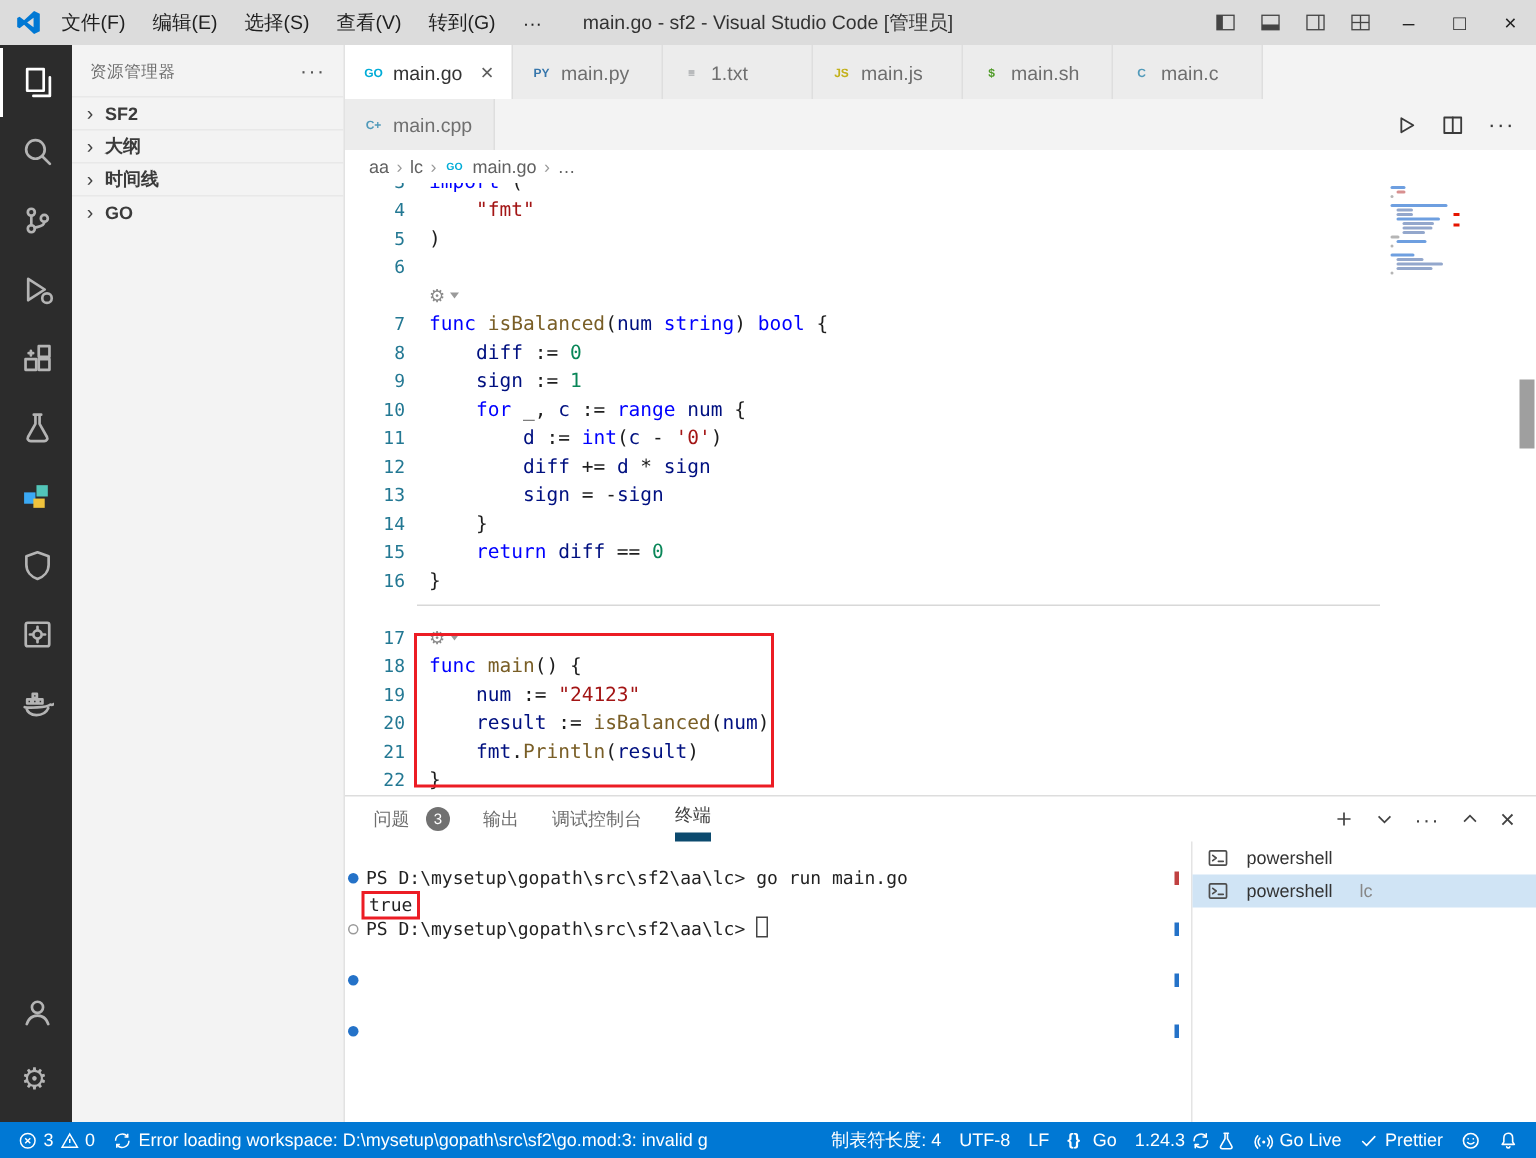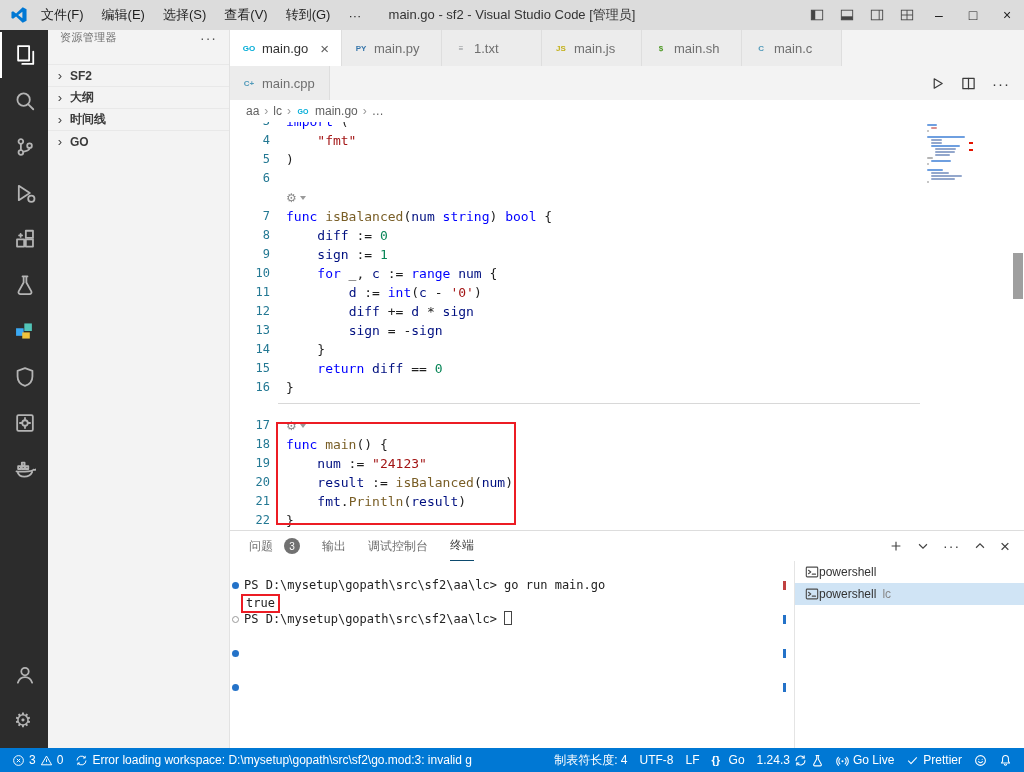--- a/index.html
+++ b/index.html
@@ -21,21 +21,21 @@
   
   .activitybar{position:absolute;left:0;top:30px;bottom:24px;width:48px;background:#2c2c2c;display:flex;flex-direction:column;align-items:stretch;padding-top:2px}
   .ab-item{height:46px;display:flex;align-items:center;justify-content:center;color:#b4b4b4;border-left:2px solid transparent}
   .ab-item .ico{width:22px;height:22px}
   .ab-item.active{color:#fff;border-left:2px solid #fff}
   .ab-bottom{margin-top:auto;margin-bottom:4px}
   .gear-glyph{font-size:20px;line-height:1}
 
   
   .sidebar{position:absolute;left:48px;top:30px;bottom:24px;width:182px;background:#f3f3f3;border-right:1px solid #e2e2e2}
-  .sb-header{height:34px;display:flex;padding:0 12px;font-size:11px;color:#6f6f6f;letter-spacing:.4px}
+  .sb-header{height:34px;display:flex;align-items:center;padding:0 12px;font-size:11px;color:#6f6f6f;letter-spacing:.4px}
   .sb-actions{margin-left:auto;color:#555;font-size:14px;letter-spacing:1px}
   .sb-section{height:22px;display:flex;align-items:center;gap:4px;padding-left:6px;font-size:12px;font-weight:700;color:#3b3b3b;border-top:1px solid #e8e8e8}
   .sb-section .chev{color:#424242;font-size:13px;font-weight:400;width:12px;text-align:center}
 
   
   .main{position:absolute;left:230px;top:30px;right:0;bottom:24px;background:#fff}
   .tabrow{position:absolute;left:0;right:0;display:flex;background:#f3f3f3}
   .tabrow1{top:0;height:36px}
   .tabrow2{top:36px;height:34px}
   .tab{display:flex;align-items:center;gap:6px;padding:0 12px;background:#ececec;color:#6f6f6f;font-size:13px;border-right:1px solid #dedede;min-width:100px}
@@ -61,35 +61,35 @@
   .annotation{position:absolute;left:46px;top:300px;width:240px;height:103px;border:2px solid #ec1c24;pointer-events:none}
   .minimap{position:absolute;top:2px;right:55px;width:44px}
   .mm-bar{height:2px;margin-bottom:1px;border-radius:1px}
   .mm-err{position:absolute;width:4px;height:2px;background:#e51400;right:-4px}
   .scroll-thumb{position:absolute;right:1px;top:131px;width:10px;height:46px;background:#9f9f9f}
 
   
   .panel{position:absolute;left:0;right:0;top:500px;bottom:0;background:#fff;border-top:1px solid #ddd}
   .panel-header{position:absolute;top:0;left:0;right:0;height:30px;display:flex;align-items:center;padding-left:8px}
   .ptab{margin:0 11px;font-size:12px;color:#6e6e6e;height:29px;display:flex;align-items:center;gap:11px}
-  .ptab.active{color:#424242;border-bottom:1px solid #0c4a6e}
+  .ptab.active{color:#424242;border-bottom:6px solid #0c4a6e}
   .pbadge{width:16px;height:16px;border-radius:50%;background:#717171;color:#fff;font-size:10px;display:flex;align-items:center;justify-content:center}
   .panel-actions{margin-left:auto;display:flex;align-items:center;gap:13px;padding-right:14px;color:#424242}
   .panel-actions .ico{width:14px;height:14px}
   .pa-txt{font-size:14px;letter-spacing:1px;line-height:1}
   .pa-close{font-size:17px;line-height:1}
   .term{position:absolute;left:0;top:30px;bottom:0;right:231px;padding-top:16px;overflow:hidden}
   .tline{height:17px;line-height:17px;position:relative;padding-left:14px;white-space:pre;font-family:"DejaVu Sans Mono",monospace;font-size:12px;color:#222}
   .tdot{position:absolute;left:2px;top:5px;width:7px;height:7px;border-radius:50%;background:#2472c8}
   .tdot.outline{background:#fff;border:1px solid #9a9a9a}
   .redbox{display:inline-block;border:2px solid #ec1c24;padding:0 3px;margin-left:-3px;line-height:15px}
   .cursor{display:inline-block;width:8px;height:14px;border:1px solid #444;vertical-align:-2px}
   .omark{position:absolute;width:3px;height:9px;right:7px}
   .panel-right{position:absolute;right:0;top:30px;bottom:0;width:230px;background:#fff;border-left:1px solid #e4e4e4}
-  .trow{height:22px;display:flex;align-items:center;gap:0;padding-left:10px;font-size:12px;color:#333}
+  .trow{height:22px;display:flex;align-items:center;gap:12px;padding-left:10px;font-size:12px;color:#333}
   .trow.selected{background:#d0e4f5}
   .trow .ico{width:14px;height:14px;color:#4d4d4d}
   .tdesc{color:#888;margin-left:6px}
 
   
   .statusbar{position:absolute;left:0;right:0;bottom:0;height:24px;display:flex;align-items:center;color:#fff;font-size:12px;padding:0 6px}
   .sitem{display:flex;align-items:center;gap:4px;padding:0 6px;height:100%;white-space:nowrap}
   .sitem .ico{width:13px;height:13px}
   .sb-rt{margin-left:auto;display:flex;align-items:center;height:100%}
   .braces{font-weight:700;font-size:11px}

